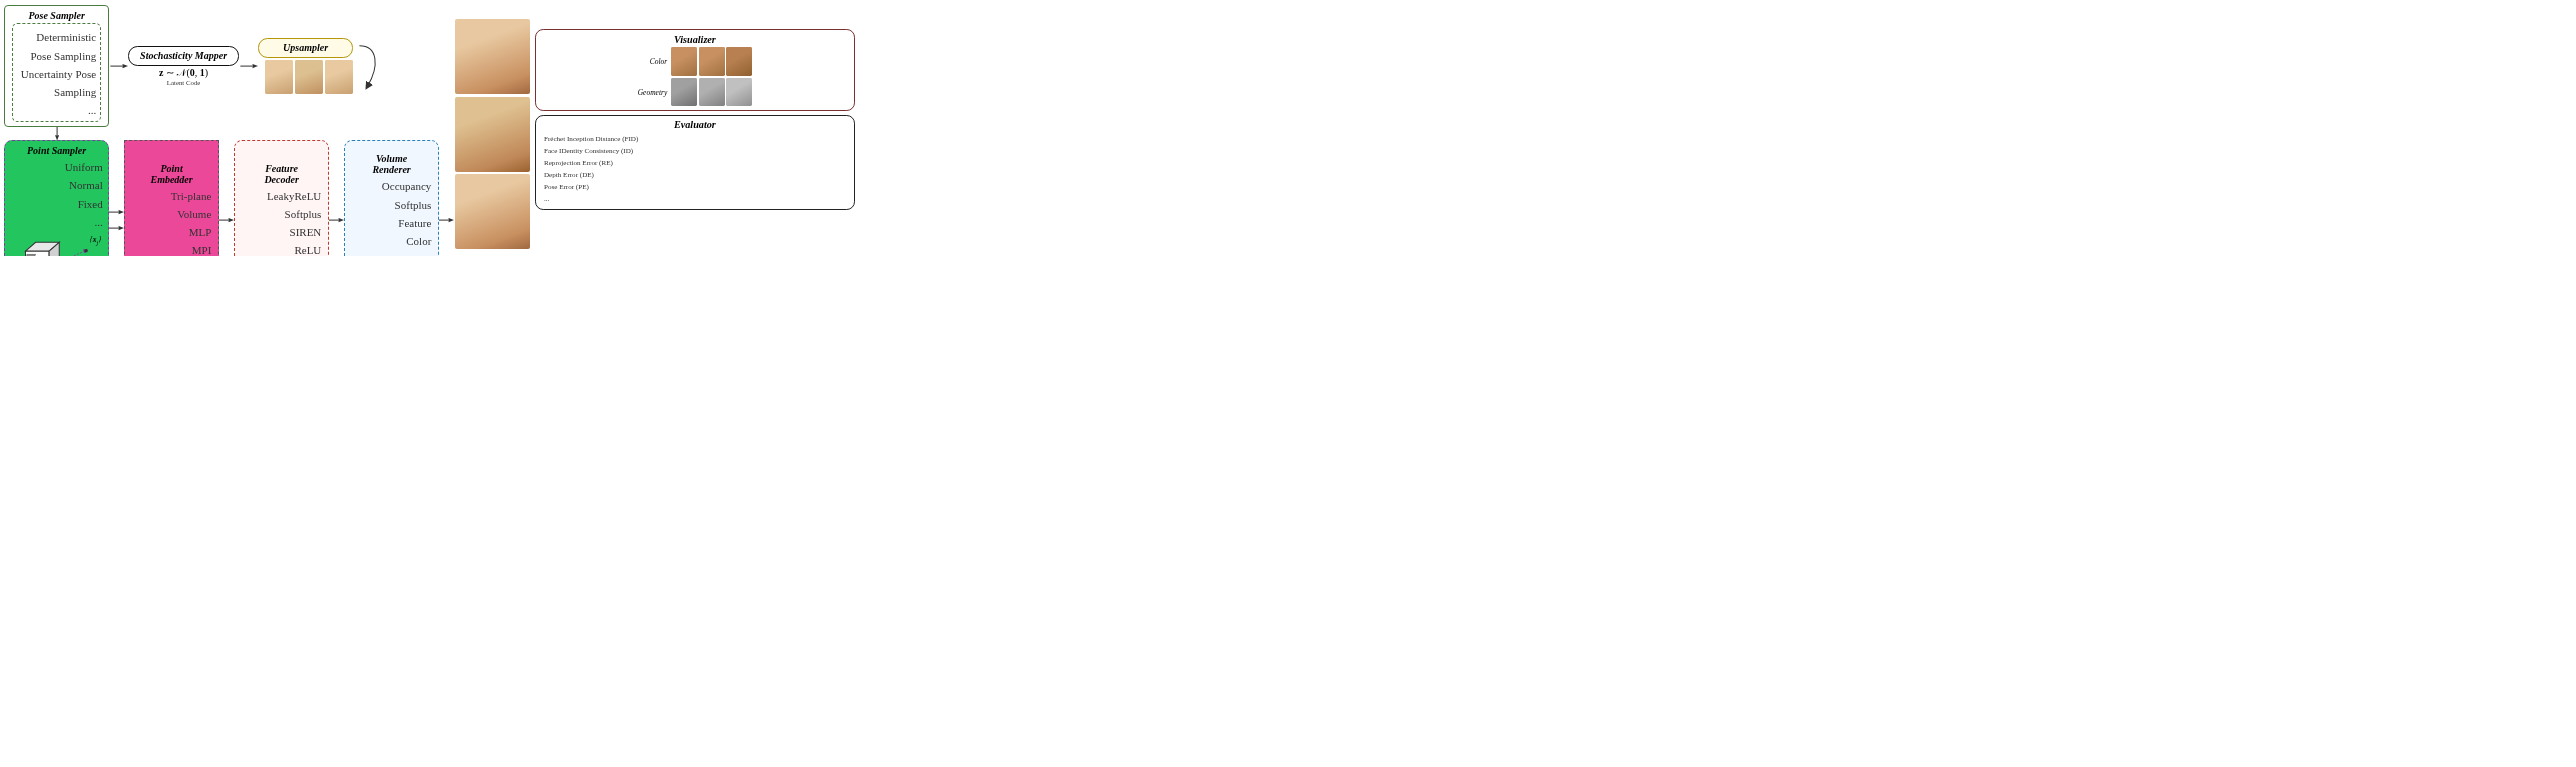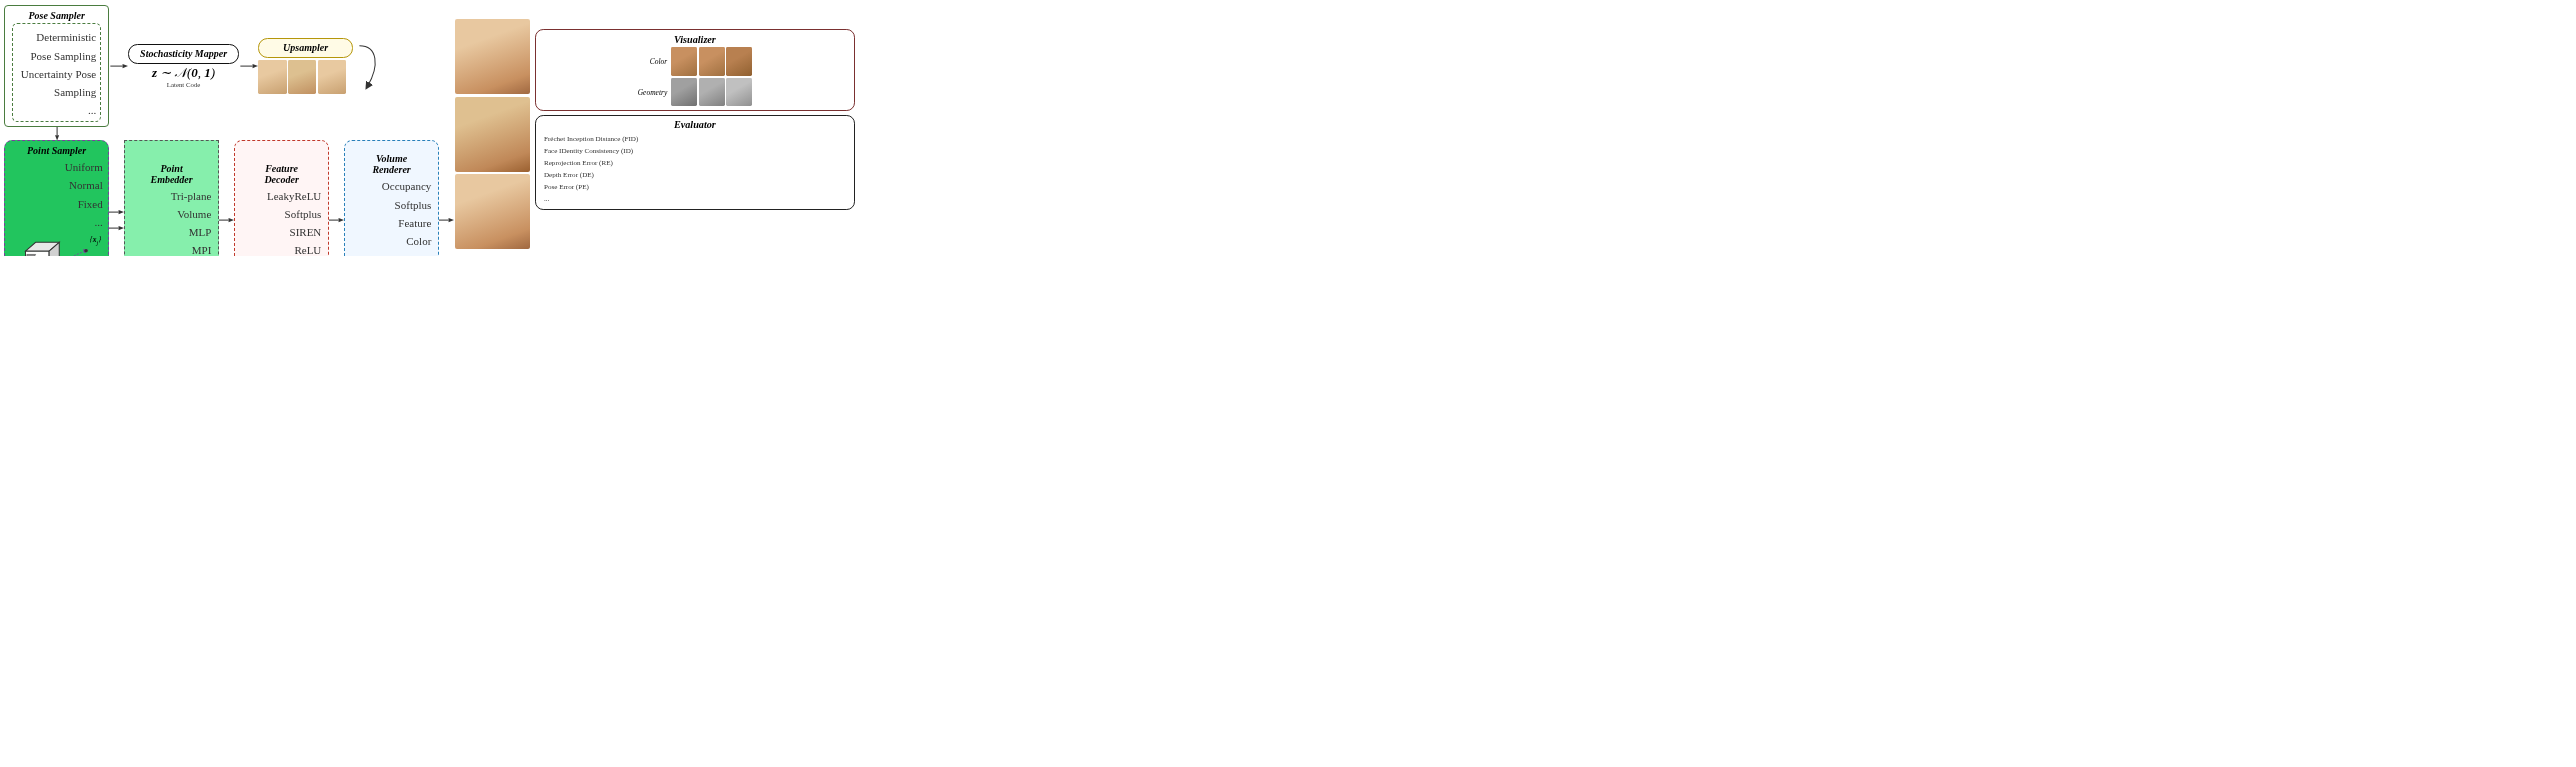--- a/index.html
+++ b/index.html
@@ -128,21 +128,21 @@
       border-radius: 8.2px;
       background: #22c55e;
       padding: 4.1px 5.4px;
       flex-shrink: 0;
       position: relative;
     }
 
     .point-embedder {
       border: 1.7px dashed #555;
       border-radius: 0;
-      background: #86efac;
+      background: #ec4899;
       padding: 3.4px 6.8px;
       text-align: center;
       flex: 0 0 95px;
     }
 
     .feature-decoder {
       border: 1.7px dashed #c0392b;
       border-radius: 8.2px;
       background: #fff5f5;
       padding: 3.4px 6.8px;
@@ -182,21 +182,21 @@
     }
 
     .arr svg {
       display: block;
     }
 
     
     .upsampler-col {
       display: flex;
       flex-direction: column;
-      align-items: flex-start;
+      align-items: flex-end;
       gap: 2px;
     }
 
     .small-faces {
       display: flex;
       flex-direction: row;
       gap: 1.4px;
     }
 
     
@@ -312,21 +312,21 @@
             <polygon points="20,3 28,6 20,9" fill="#333"></polygon>
           </svg>
       </div>
 
       <div style="display:flex;flex-direction:column;align-items:center;gap:1.4px;flex-shrink:0">
         <div class="stochasticity-mapper module-box">
           <div class="box-title">Stochasticity Mapper</div>
         </div>
 
         <div style="display:flex;flex-direction:column;align-items:center">
-          <div class="latent-math" style="font-style:italic;font-size:13px">
+          <div class="latent-math" style="font-size:10px">
             <b>z</b> ∼ 𝒩(<b>0</b>, <b>1</b>)
           </div>
           <div class="latent-caption">Latent Code</div>
         </div>
       </div>
 
       <div class="arr" style="width:19px">
         <svg width="19" height="8.2" viewBox="0 0 28 12">
             <line x1="2" y1="6" x2="20" y2="6" stroke="#333" stroke-width="1.5"></line>
             <polygon points="20,3 28,6 20,9" fill="#333"></polygon>

